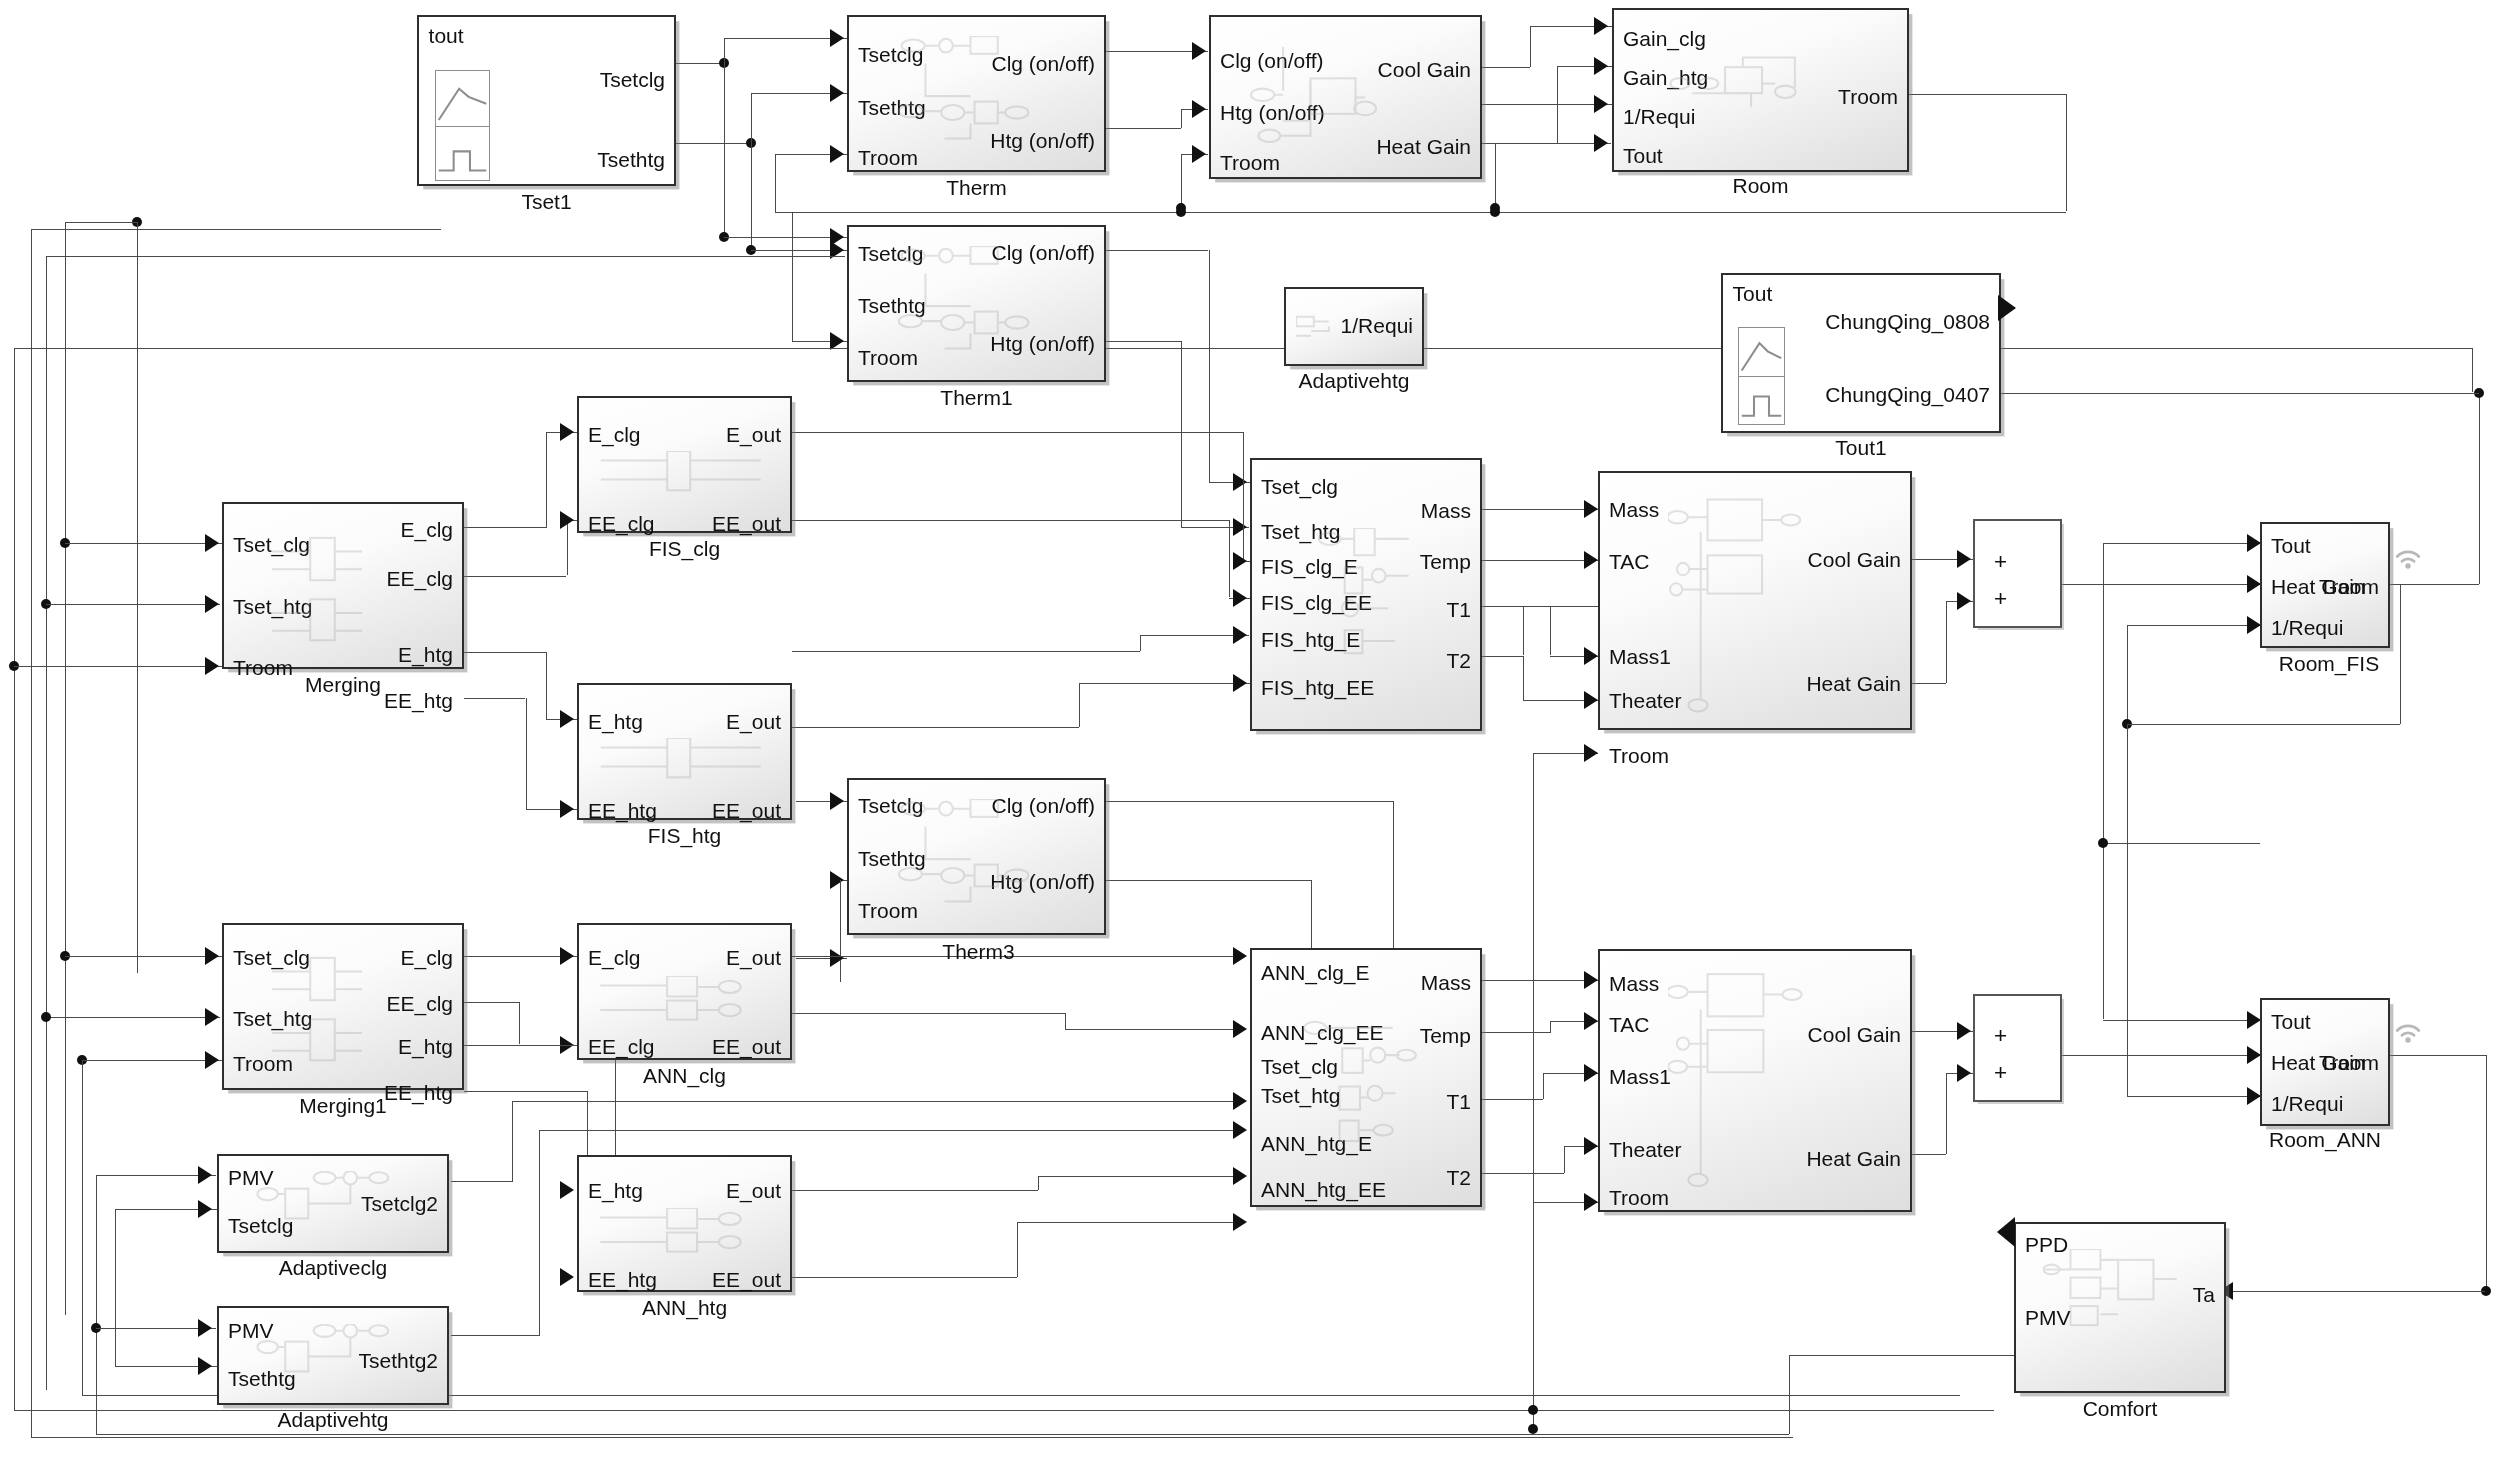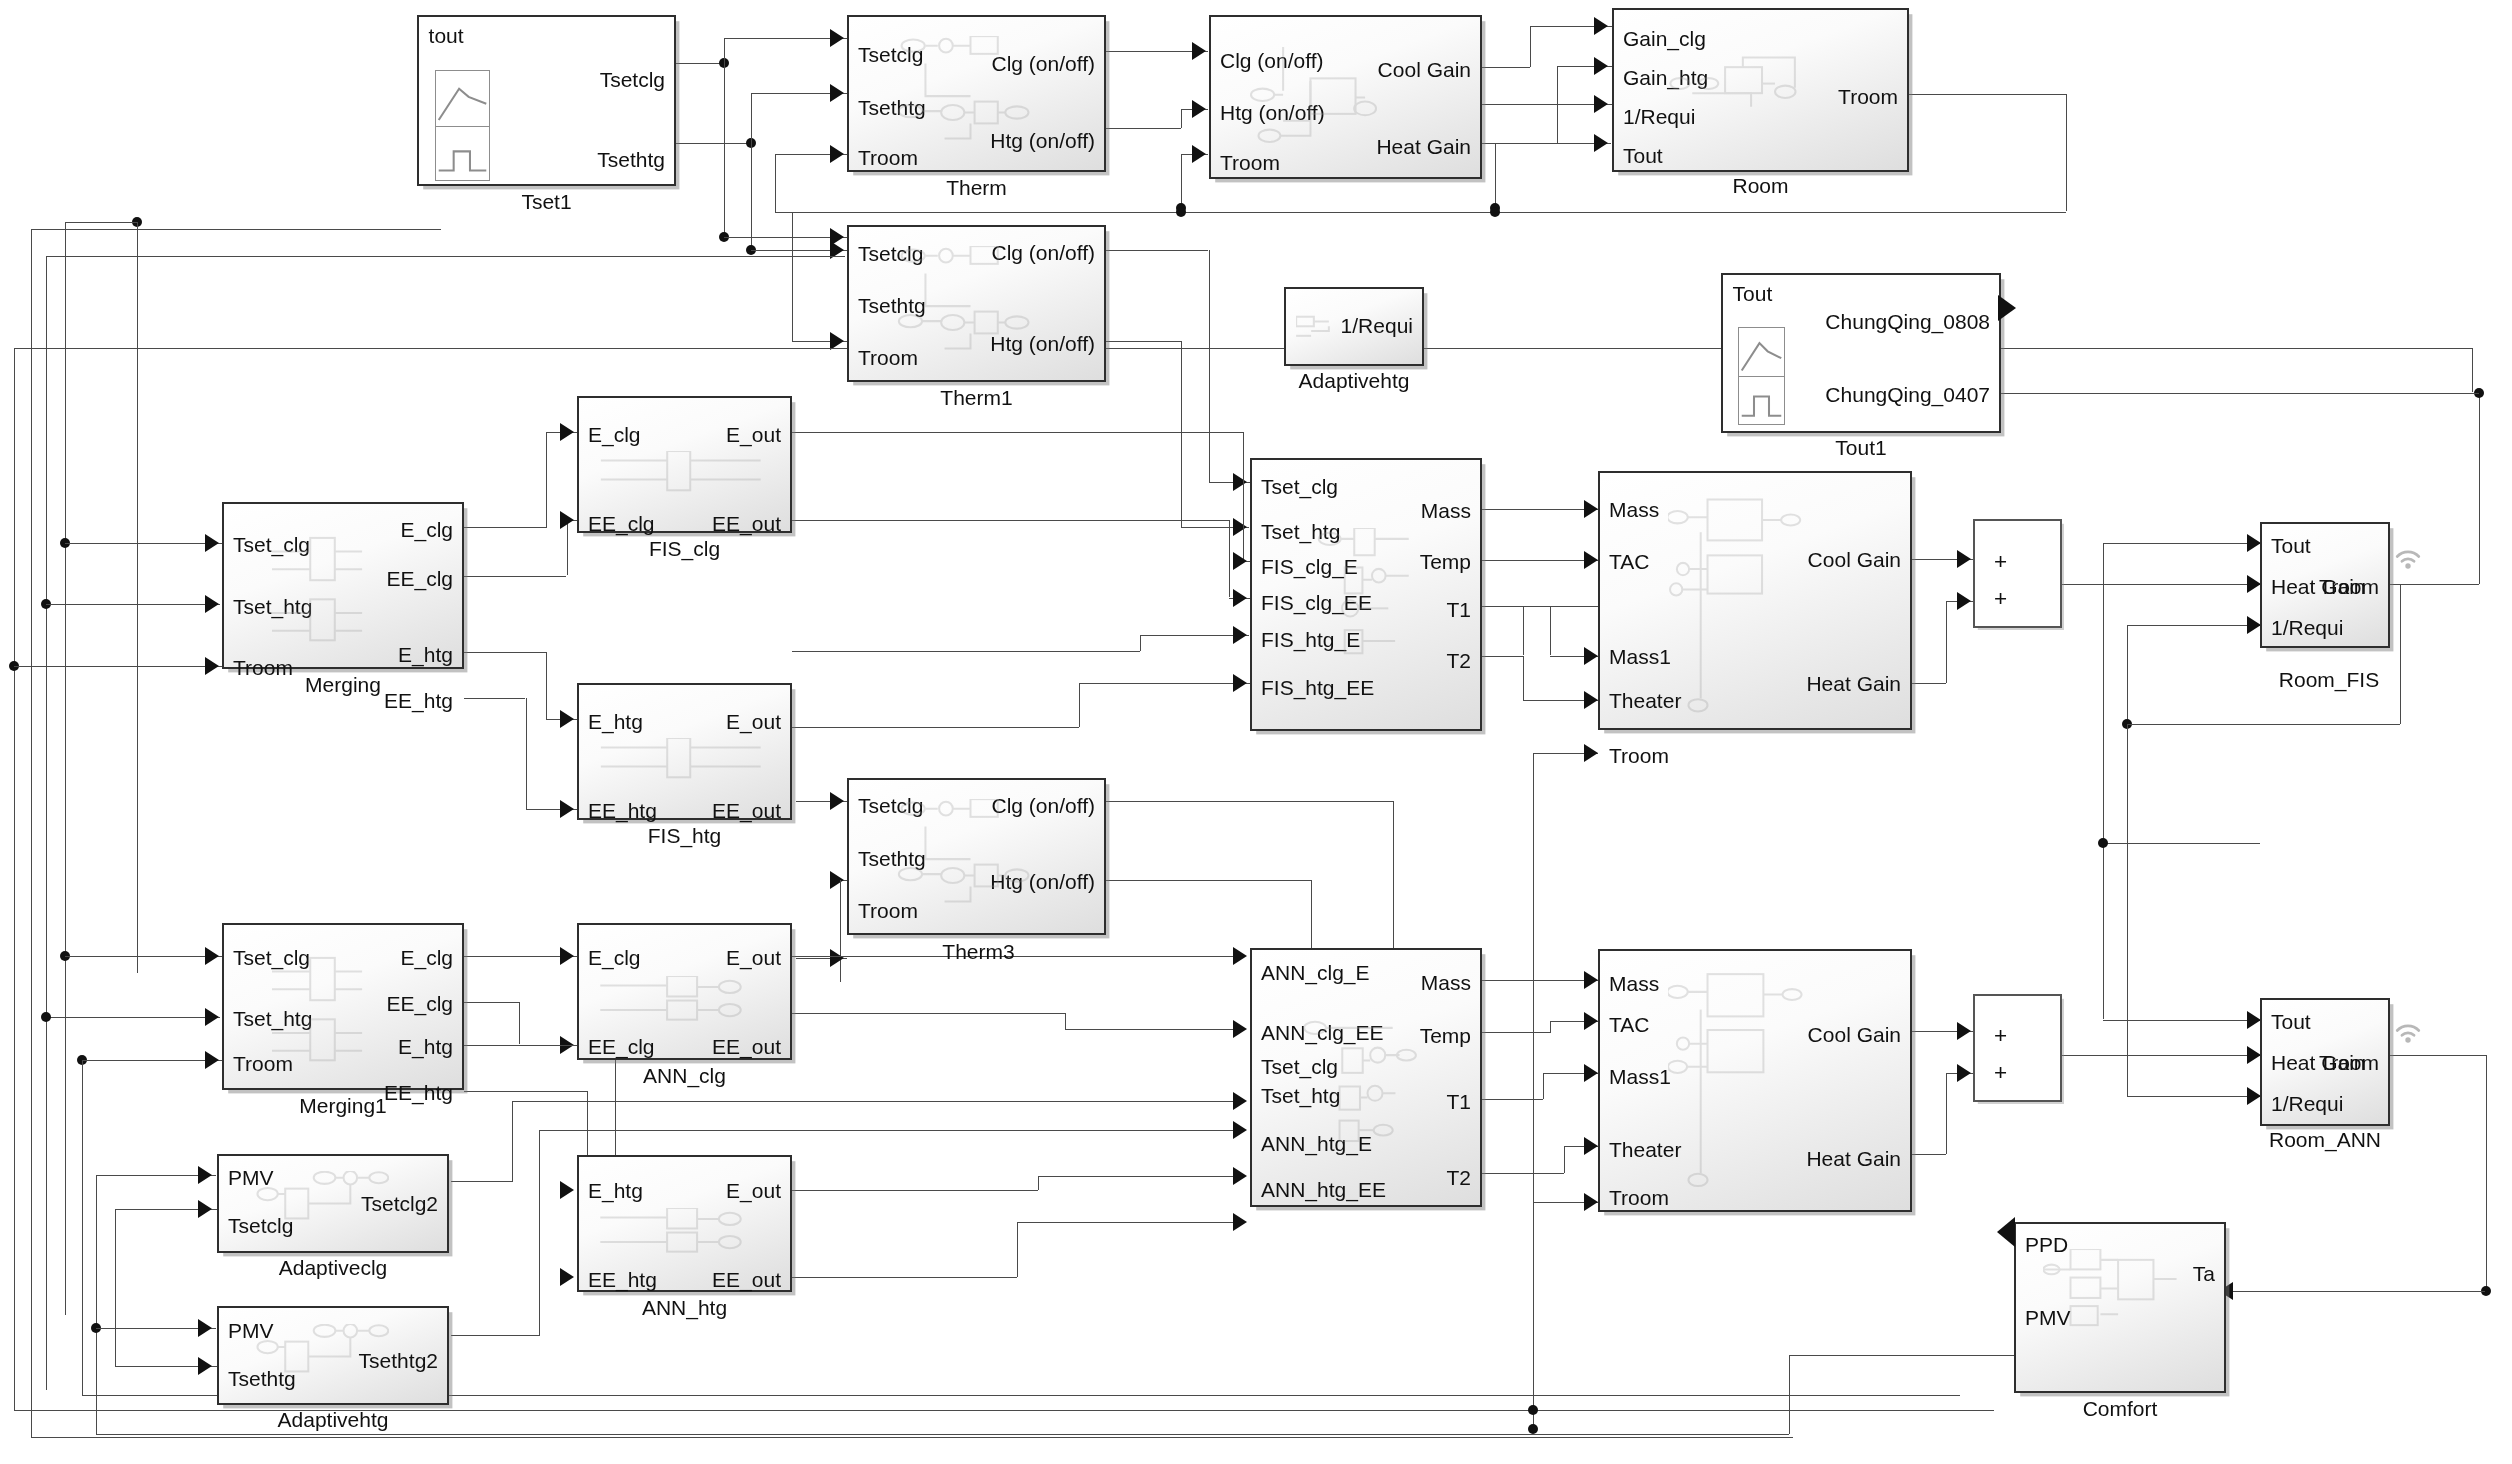--- a/index.html
+++ b/index.html
@@ -642,21 +642,21 @@
   </div>
   <div class="wifi" style="left:2393px;top:543px;">
     <svg width="30" height="27" viewBox="0 0 44 40">
       <g stroke="#b8b8b8" fill="none" stroke-width="4" stroke-linecap="round">
         <path d="M6 20 A22 22 0 0 1 38 20"></path>
         <path d="M13 27 A13 13 0 0 1 31 27"></path>
       </g>
         <circle cx="22" cy="34" r="4" fill="#b8b8b8"></circle>
     </svg>
   </div>
-  <div class="cap" style="left:2247px;top:668px;width:164px;">Room_FIS</div>
+  <div class="cap" style="left:2247px;top:652px;width:164px;">Room_FIS</div>
 
   <div class="blk" style="left:847px;top:778px;width:259px;height:157px;">
     <span class="pin l" style="top:15px;">Tsetclg</span>
     <span class="pin l" style="top:68px;">Tsethtg</span>
     <span class="pin l" style="top:120px;">Troom</span>
     <span class="pin r" style="top:15px;">Clg (on/off)</span>
     <span class="pin r" style="top:91px;">Htg (on/off)</span>
     <div class="ghost" style="left:41px;top:19px;width:191px;height:123px;">
       <svg width="191" height="123" viewBox="0 0 280 180">
           <g stroke="#9a9a9a" fill="none" stroke-width="3">
@@ -853,21 +853,21 @@
         <path d="M13 27 A13 13 0 0 1 31 27"></path>
       </g>
         <circle cx="22" cy="34" r="4" fill="#b8b8b8"></circle>
     </svg>
   </div>
   <div class="cap" style="left:2243px;top:1128px;width:164px;">Room_ANN</div>
 
   <div class="blk" style="left:2014px;top:1222px;width:212px;height:171px;">
     <span class="pin l" style="top:9.6px;">PPD</span>
     <span class="pin l" style="top:83px;">PMV</span>
-    <span class="pin r" style="top:39px;">Ta</span>
+    <span class="pin r" style="top:60px;">Ta</span>
     <div class="ghost" style="left:27px;top:24.6px;width:157px;height:102px;">
       <svg width="157" height="102" viewBox="0 0 230 150">
           <g stroke="#9a9a9a" fill="none" stroke-width="3">
         <rect x="40" y="0" width="44" height="30"></rect>
             <rect x="40" y="42" width="44" height="30"></rect>
         <rect x="40" y="84" width="40" height="28"></rect>
         <rect x="110" y="16" width="52" height="58"></rect>
         <path d="M0 30 H40 M84 16 H110 M84 58 H110 M84 96 H110 M162 44 H196"></path>
         <ellipse cx="12" cy="30" rx="12" ry="7"></ellipse>
       </g>

